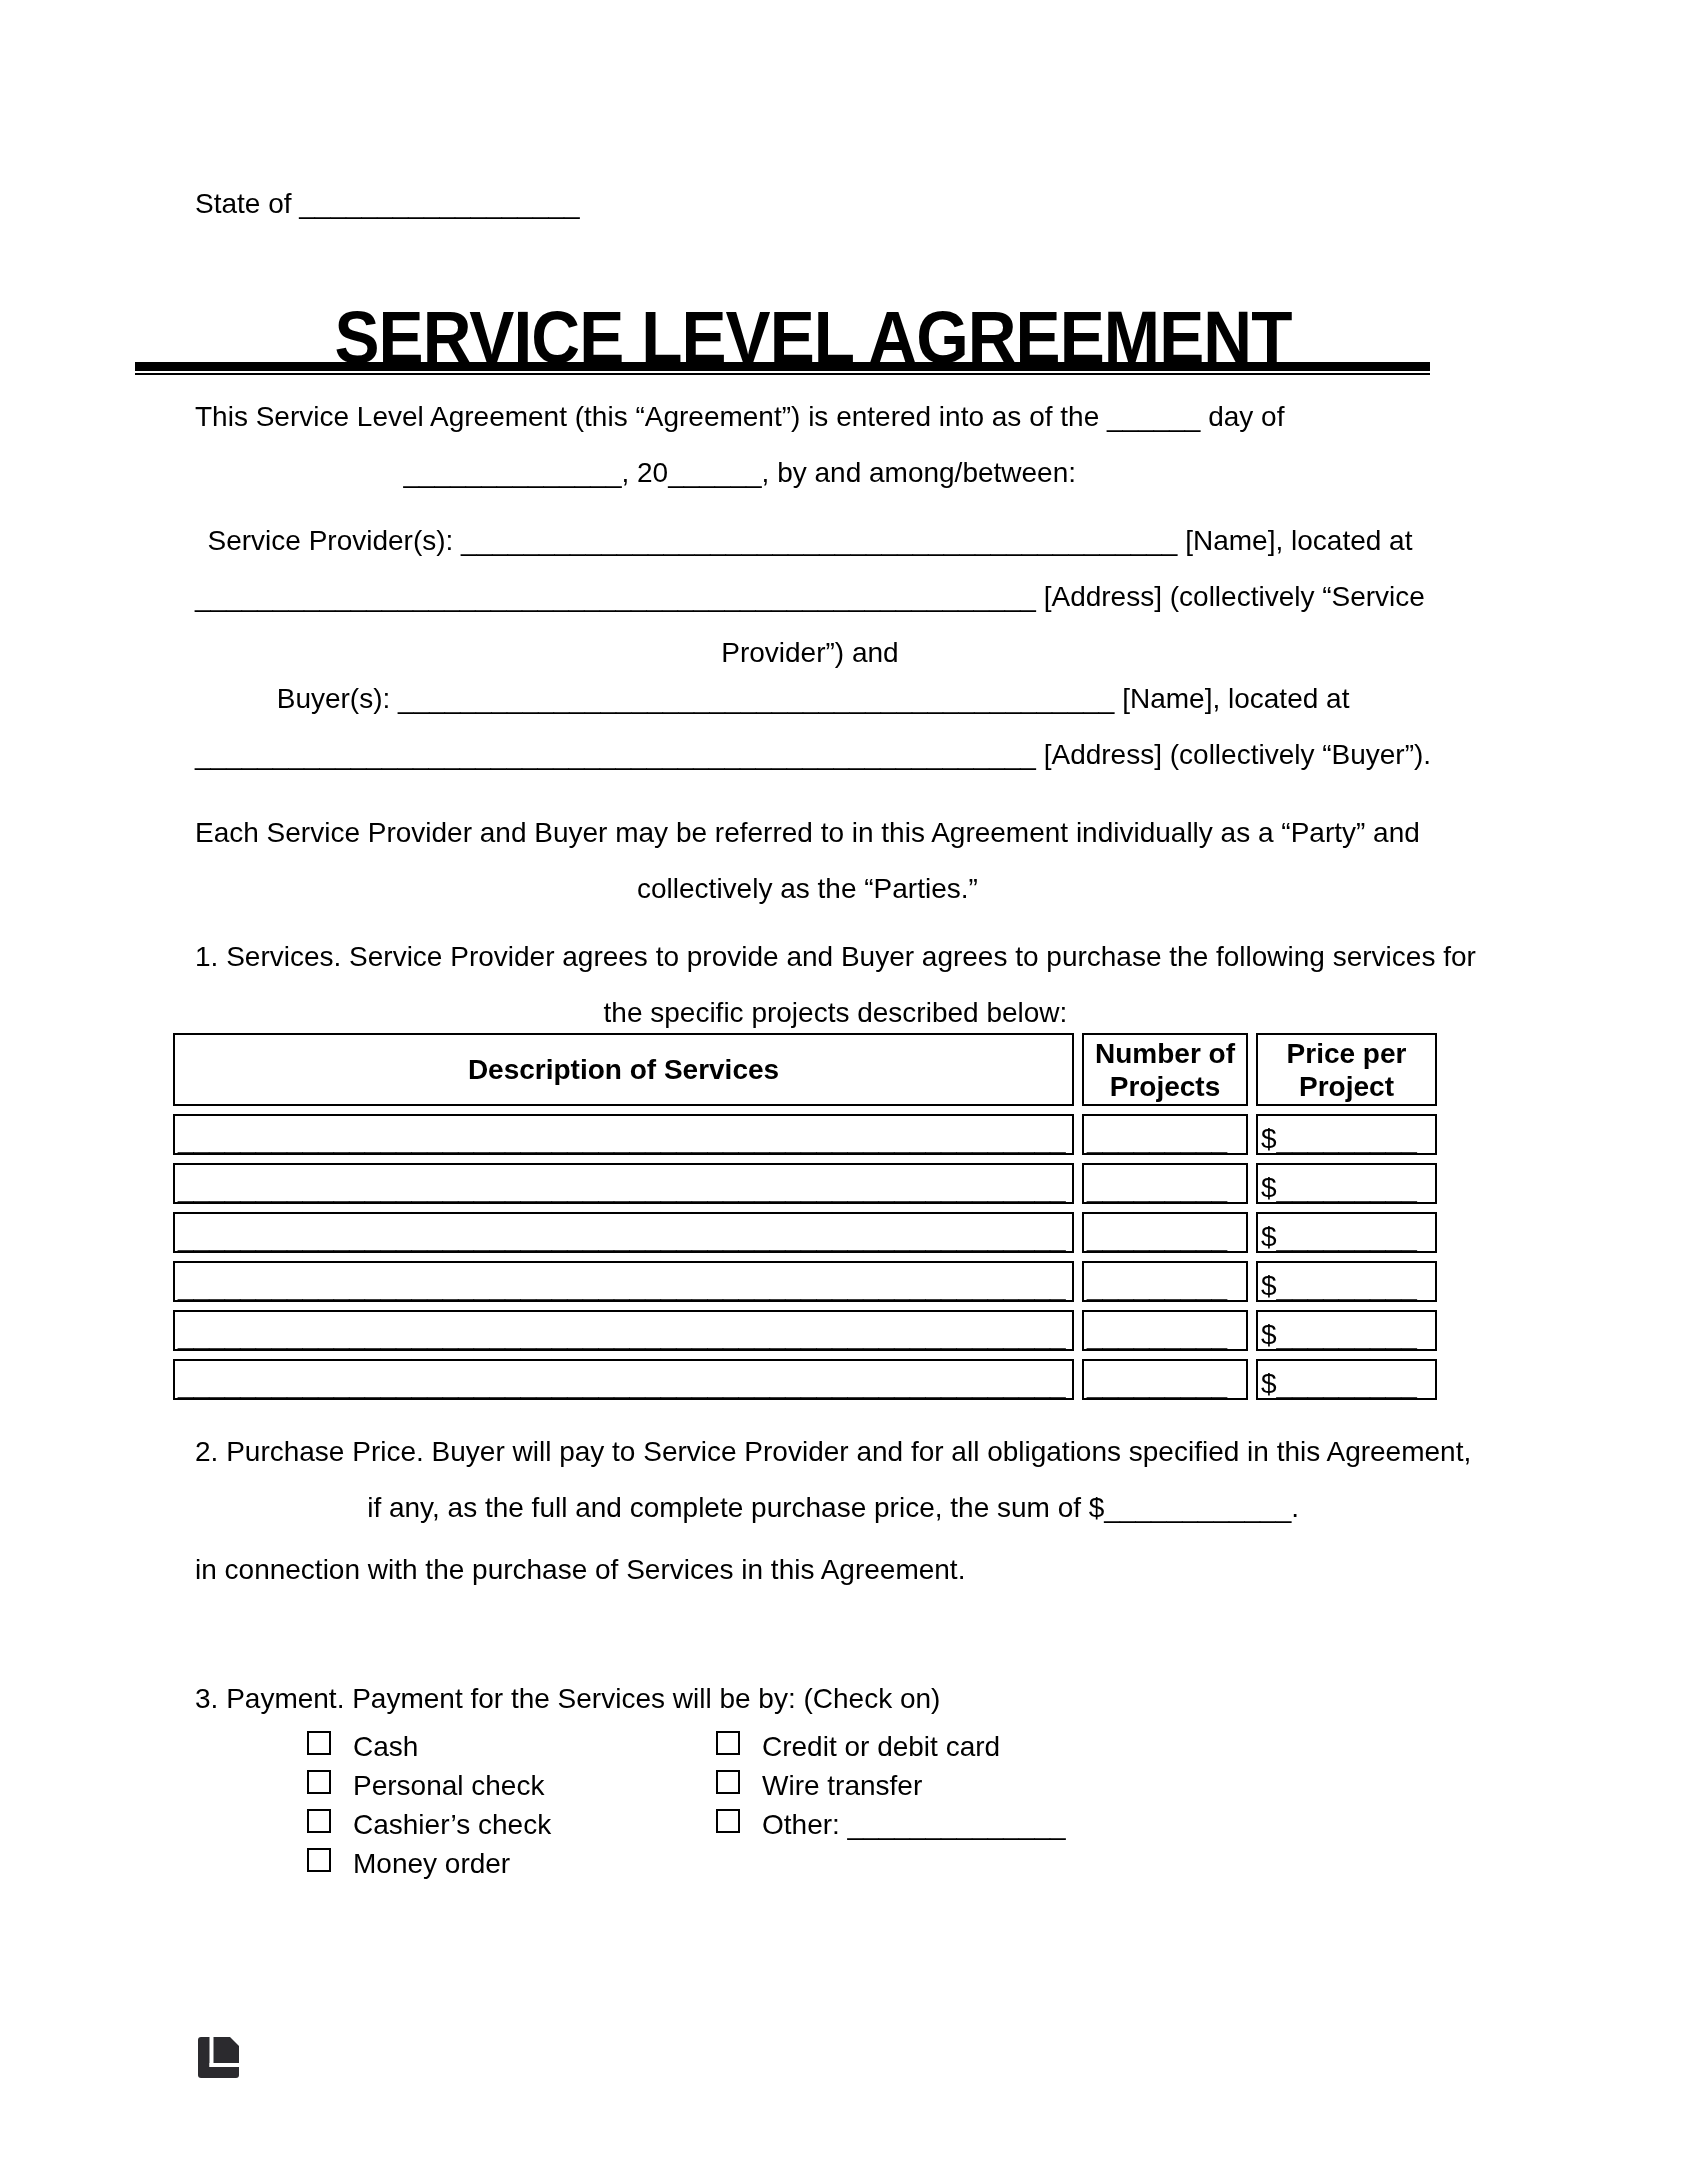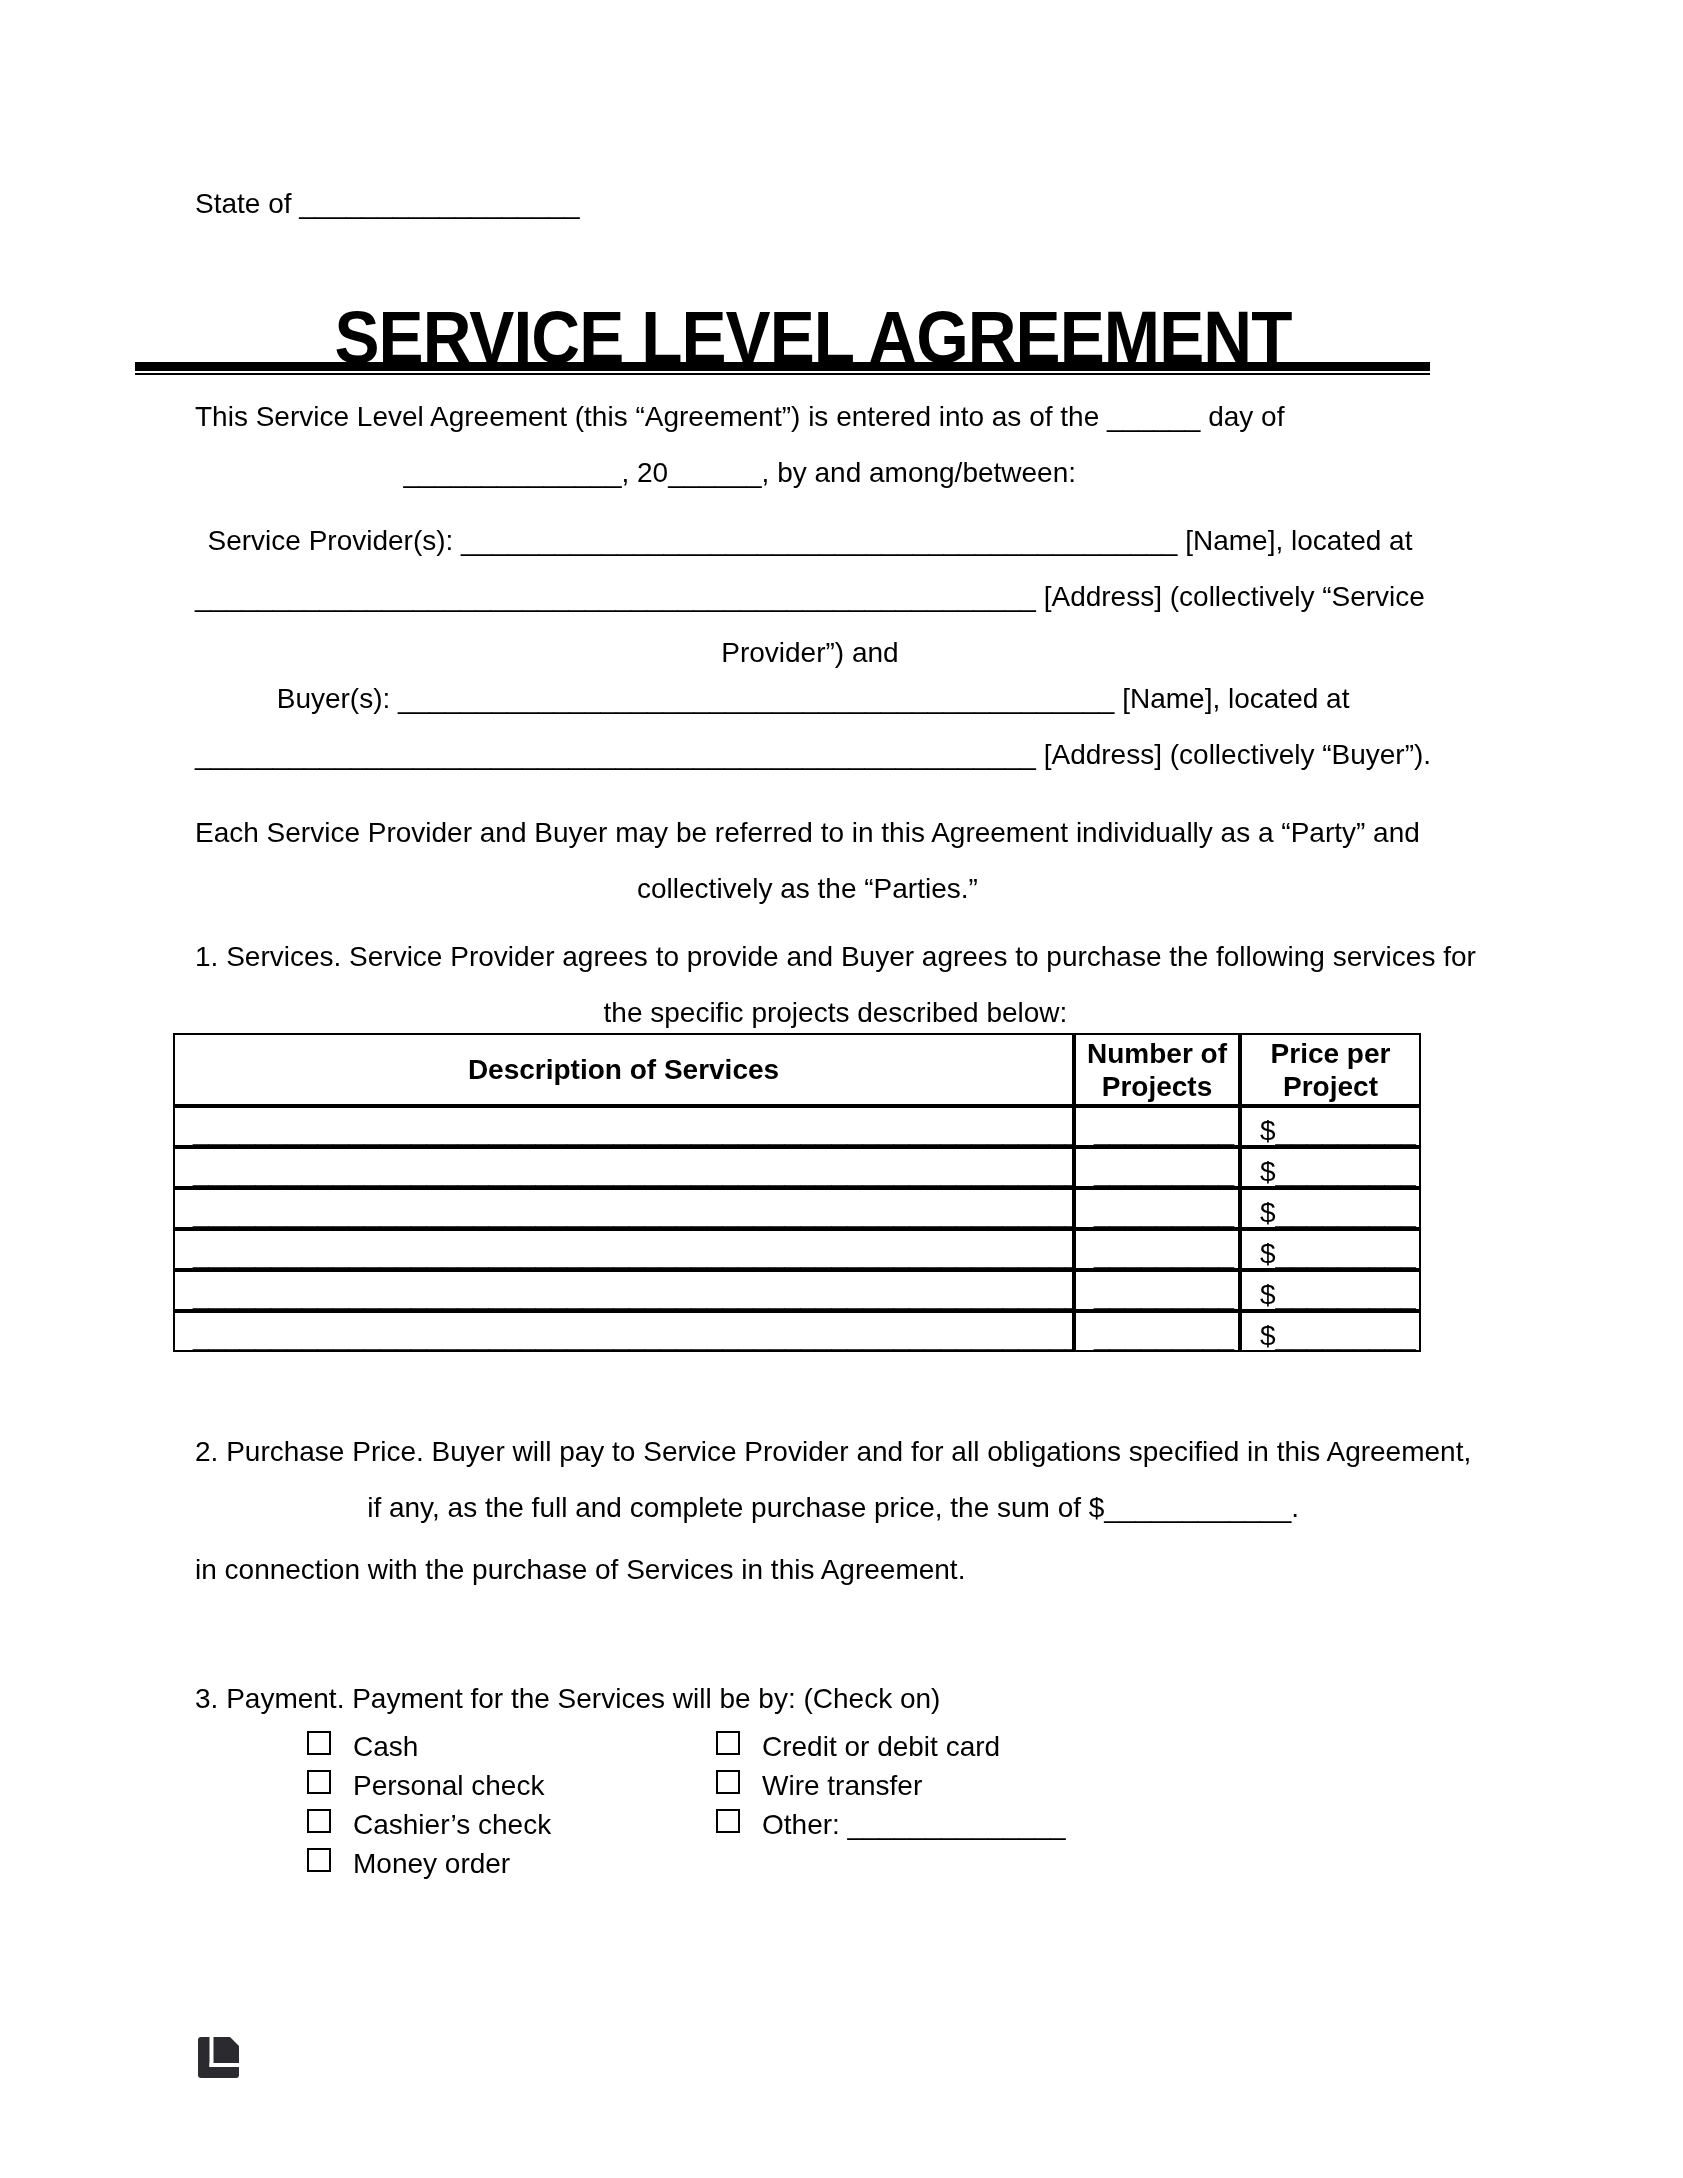--- a/index.html
+++ b/index.html
@@ -19,30 +19,30 @@
     transform:scaleX(0.90);transform-origin:center;
   }
   .title-rule{left:135px;width:1295px;height:13px;}
   .title-rule .thick{height:9px;background:#000;}
   .title-rule .thin{height:2px;background:#000;margin-top:2px;}
 
   
   .svc-table{
     left:173px;top:1033px;
     display:grid;grid-template-columns:901px 166px 181px;
-    gap:0;
+    gap:8px;
   }
   .cell{border:2px solid #000;background:#fff;box-sizing:border-box;overflow:hidden;}
   .cell.th{
     height:73px;display:flex;align-items:center;justify-content:center;
     text-align:center;font-weight:bold;line-height:33px;white-space:normal;
   }
   .cell.td{
     height:41px;display:flex;align-items:flex-end;
-    padding:0 3px 1px 18px;line-height:26px;white-space:nowrap;
+    padding:0 3px 1px 3px;line-height:26px;white-space:nowrap;
   }
 
   .cbx{
     display:inline-block;width:20px;height:20px;border:2px solid #000;
     vertical-align:-3px;background:#fff;
   }
   .cbx.mid1{margin:0 26px 0 32px;}
   .cbx.mid2{margin:0 26px 0 36px;}
 
   .opt{height:39px;display:flex;align-items:flex-start;}

